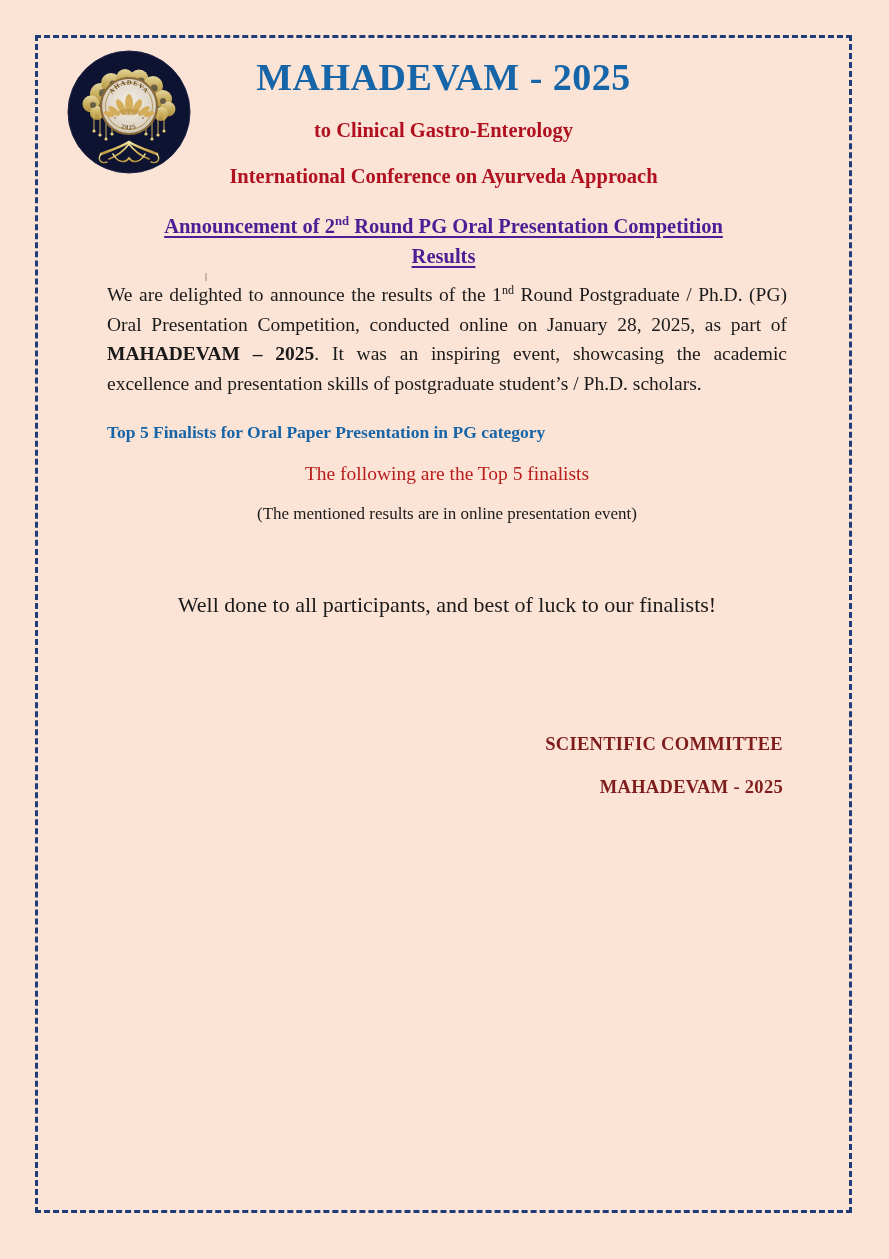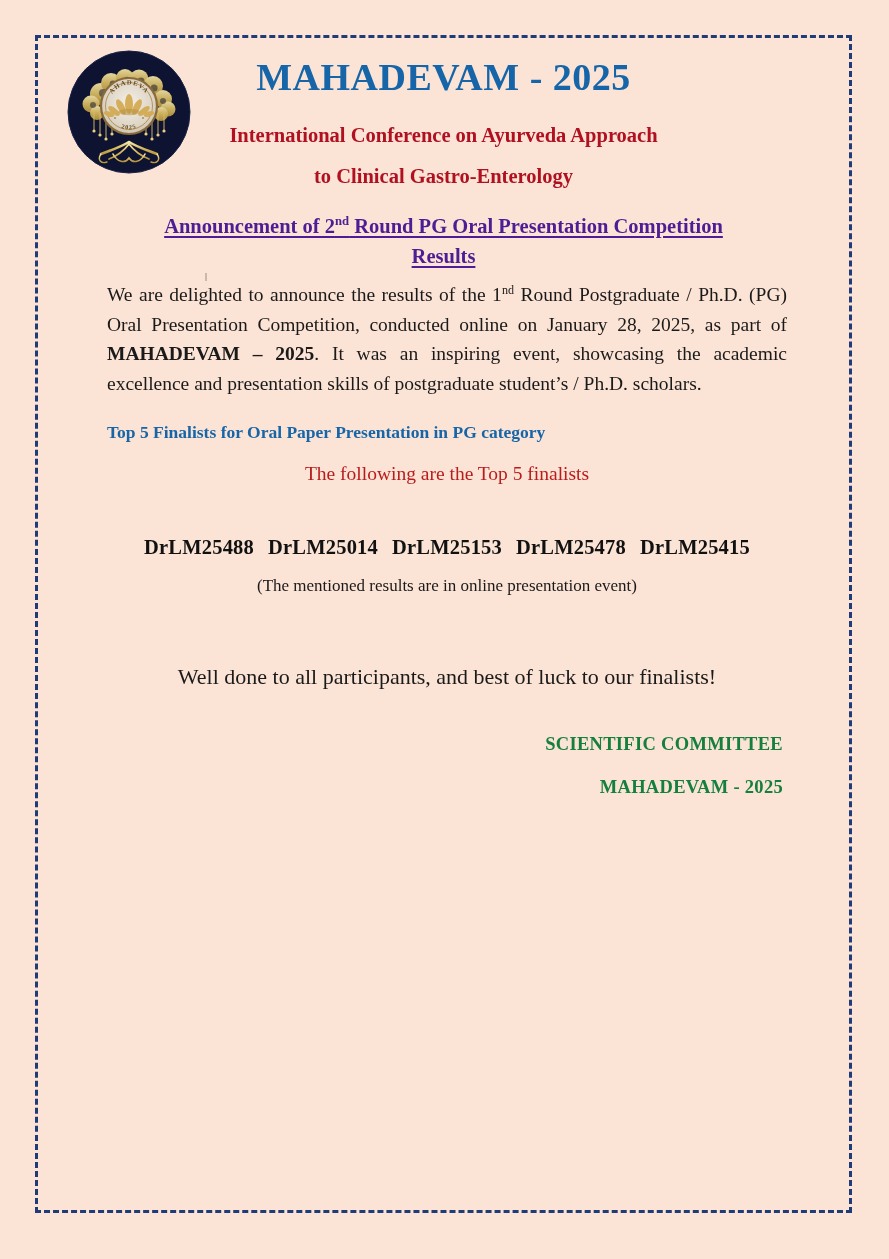--- a/index.html
+++ b/index.html
@@ -179,21 +179,21 @@
     position: absolute;
     left: 0;
     top: 700px;
     width: 748px;
     text-align: right;
   }
   .sig-line {
     margin: 0;
     font-size: 18.5px;
     font-weight: bold;
-    color: #15803d;
+    color: #7f1d1d;
     letter-spacing: 0.3px;
     line-height: 1.0;
     font-family: "Liberation Serif", "DejaVu Serif", serif;
     padding-left: 36px;
   }
   .sig-line-2 { padding-top: 24px; }
 </style>
 </head>
 <body>
 
@@ -311,39 +311,36 @@
 
       <g fill="#8a6a3a" opacity="0.7">
         <circle cx="48" cy="68" r="1"></circle>
           <circle cx="76" cy="68" r="1"></circle>
       </g>
     </svg>
   </div>
 
   <div class="header-block">
     <h1 class="main-title">MAHADEVAM - 2025</h1>
+    <p class="subtitle-line subtitle-2">to Clinical Gastro-Enterology</p>
     <p class="subtitle-line subtitle-1">International Conference on Ayurveda Approach</p>
-    <p class="subtitle-line subtitle-2">to Clinical Gastro-Enterology</p>
 
     <p class="announce-heading"><span class="u"><span>Announcement of 2</span><sup>nd</sup><span> Round PG Oral Presentation Competition</span></span><br><span class="u">Results</span></p>
   </div>
 
   <div class="stray-mark"></div>
 
   <div class="body-area">
 
     <p class="para"><span>We are delighted to announce the results of the 1</span><sup>nd</sup><span> Round Postgraduate / Ph.D. (PG) Oral Presentation Competition, conducted online on January 28, 2025, as part of </span><b>MAHADEVAM – 2025</b><span>. It was an inspiring event, showcasing the academic excellence and presentation skills of postgraduate student’s / Ph.D. scholars.</span></p>
 
     <p class="finalists-heading">Top 5 Finalists for Oral Paper Presentation in PG category</p>
 
     <p class="following-line">The following are the Top 5 finalists</p>
 
-    <p class="id-row">
-      <span class="id-item">DrLM25488</span><span class="id-gap"></span><span class="id-item">DrLM25014</span><span class="id-gap"></span><span class="id-item">DrLM25153</span><span class="id-gap"></span><span class="id-item">DrLM25478</span><span class="id-gap"></span><span class="id-item">DrLM25415</span>
-    </p>
 
     <p class="order-note">(The mentioned results are in online presentation event)</p>
 
     <p class="wish-line">Well done to all participants, and best of luck to our finalists!</p>
   </div>
 
   <div class="signature">
     <p class="sig-line">SCIENTIFIC COMMITTEE</p>
     <p class="sig-line sig-line-2">MAHADEVAM - 2025</p>
   </div>

